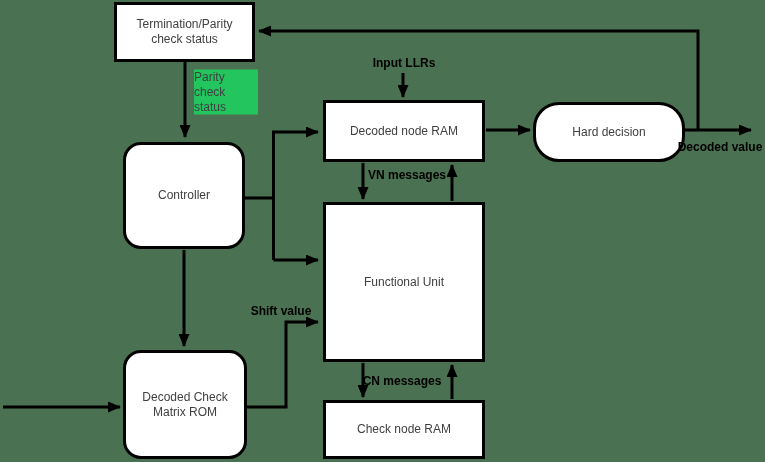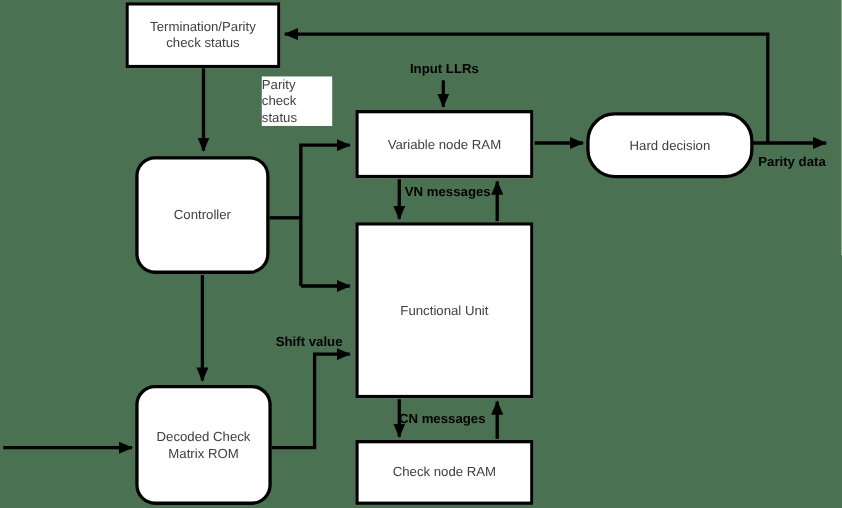--- a/index.html
+++ b/index.html
@@ -33,24 +33,23 @@
     font-size:12px;
     font-weight:bold;
     line-height:13px;
     text-align:left;
     white-space:nowrap;
   }
   .edge-label.wrap{white-space:normal;}
   .edge-label.plain{
     font-weight:normal;
     color:#404040;
-    background:#ffffff;
+    background:#22c55e;
     white-space:normal;
     line-height:15px;
-    margin-left:44px;
   }
 </style>
 </head>
 <body>
 
 <div id="canvas" style="background: rgb(74, 113, 81);">
 
   <svg id="wires" viewBox="0 0 765 462" xmlns="http://www.w3.org/2000/svg">
     <defs>
       <marker id="arr" viewBox="0 0 13 11" markerUnits="userSpaceOnUse" markerWidth="13" markerHeight="11" refX="12" refY="5.5" orient="auto">
@@ -84,36 +83,36 @@
       <path d="M3,407 H120" marker-end="url(#arr)"></path>
 
       <path d="M247,407 H286 V322 H318" marker-end="url(#arr)"></path>
     </g>
   </svg>
 
   <div class="node rounded" style="left:123px;top:142px;width:122px;height:107px;">Controller</div>
 
   <div class="node" style="left:114px;top:2px;width:141px;height:60px;">Termination/Parity check status</div>
 
-  <div class="node" style="left:323px;top:100px;width:162px;height:62px;">Variable node RAM</div>
+  <div class="node" style="left:323px;top:100px;width:162px;height:62px;">Decoded node RAM</div>
 
   <div class="node" style="left:533px;top:102px;width:152px;height:60px;border-radius:26px;">Hard decision</div>
 
   <div class="node" style="left:323px;top:202px;width:162px;height:160px;">Functional Unit</div>
 
   <div class="node" style="left:323px;top:400px;width:162px;height:59px;">Check node RAM</div>
 
   <div class="node rounded" style="left:123px;top:350px;width:124px;height:109px;">Decoded Check Matrix ROM</div>
 
   <div class="edge-label plain" style="left:226px;top:92px;width:64px;">Parity check status</div>
 
   <div class="edge-label" style="left:404px;top:63px;">Input LLRs</div>
 
   <div class="edge-label" style="left:407px;top:175px;">VN messages</div>
 
   <div class="edge-label" style="left:382px;top:381px;margin-left:20px;">CN messages</div>
 
-  <div class="edge-label" style="left:720px;top:147px;">Parity data</div>
+  <div class="edge-label" style="left:720px;top:147px;">Decoded value</div>
 
   <div class="edge-label" style="left:281px;top:311px;">Shift value</div>
 
 
 </div>
 
 </body></html>

